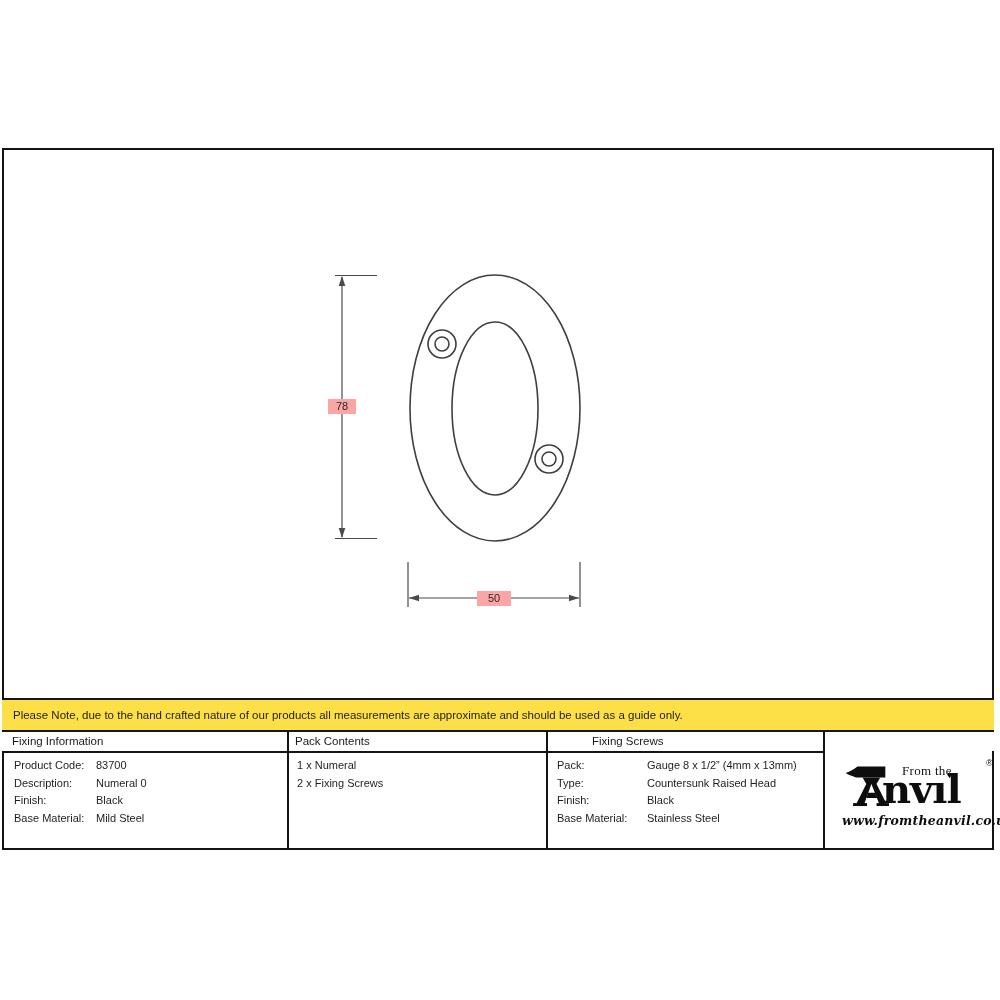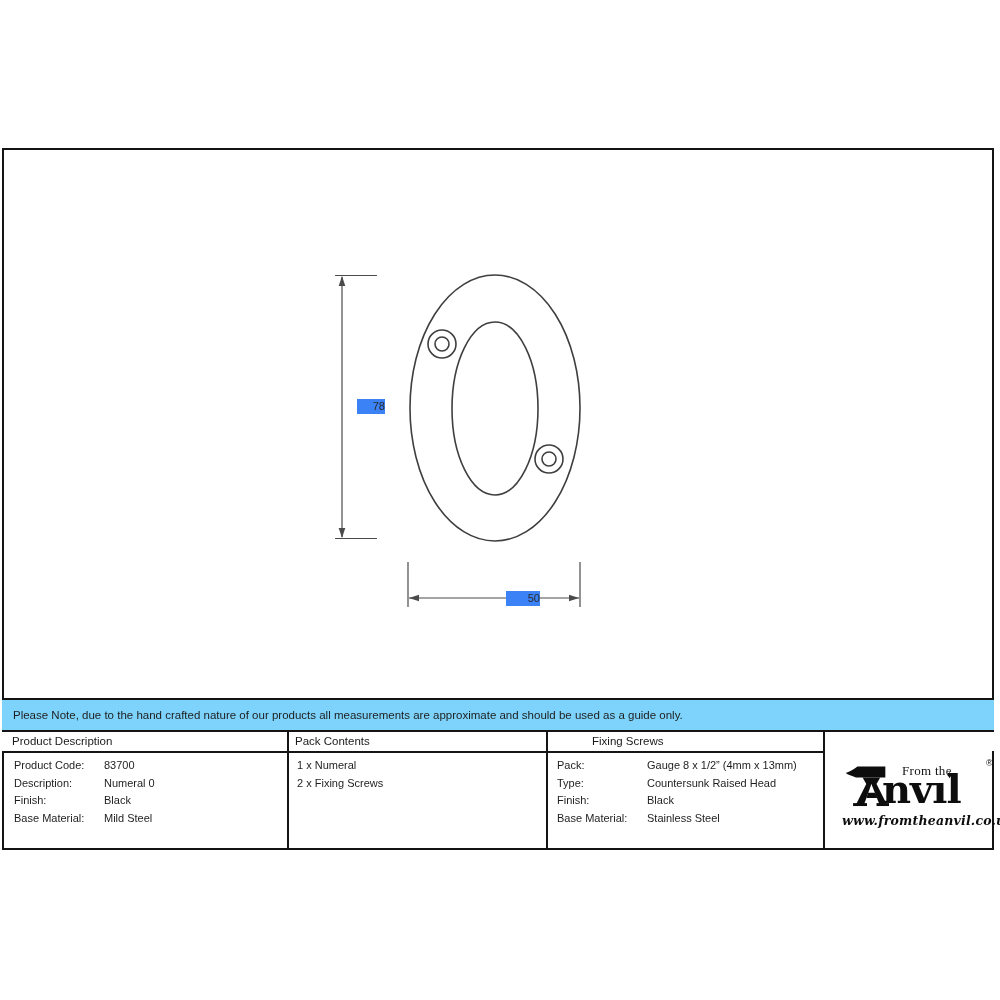--- a/index.html
+++ b/index.html
@@ -11,45 +11,45 @@
   .abs { position:absolute; }
 
   
   .frame { left:2px; top:148px; width:992px; height:702px; border:2px solid #141414; background:#fff; }
 
   
   .drawing-svg { left:0; top:0; width:1000px; height:1000px; pointer-events:none; }
 
   
   .dim-label {
-    background:#3b82f6; text-align:right; font-size:11px; color:#2a2a2a;
-    height:15px; line-height:15px; display:block;margin-left:29px;
+    background:#fca5a5; text-align:center; font-size:11px; color:#2a2a2a;
+    height:15px; line-height:15px; display:block;
   }
 
   
   .note-row {
     left:2px; top:698px; width:992px; height:32px;
-    border-top:2px solid #141414; background:#7dd3fc;
+    border-top:2px solid #141414; background:#fde047;
     display:flex; align-items:center; padding-left:11px;
     font-size:11.5px; color:#1e1e1e;
   }
 
   
   .header-row { left:2px; top:730px; width:992px; height:21px; border-top:2px solid #141414; background:#fff; }
   .header-label { position:absolute; top:3px; font-size:11.5px; color:#1a1a1a; white-space:nowrap; }
   .header-underline { left:2px; top:751px; width:821px; height:2px; background:#141414; }
 
   
   .vline { top:730px; width:2px; height:118px; background:#141414; }
 
   
   .cell { font-size:11px; color:#1e1e1e; }
   .kv-row { line-height:17.6px; white-space:nowrap; }
   .kv-label { display:inline-block; }
-  .cell-product .kv-label { width:90px; }
+  .cell-product .kv-label { width:82px; }
   .cell-fixing .kv-label { width:90px; }
 
   
   .logo-cell { left:825px; top:732px; width:153px; height:116px; }
   .logo { position:absolute; left:20px; top:30px; width:152px; height:72px; }
   .anvil-svg { position:absolute; left:0; top:0; width:44px; height:47px; }
   .brand-rest {
     position:absolute; left:37px; top:7px;
     font-family:"DejaVu Serif", serif; font-weight:600;
     font-size:40px; line-height:40px; letter-spacing:-1px; color:#0d0d0d;
@@ -102,21 +102,21 @@
 </svg>
 
 <span class="abs dim-label" style="left:328px; top:399px; width:28px;">78</span>
 <span class="abs dim-label" style="left:477px; top:591px; width:34px;">50</span>
 
 <div class="abs note-row">
   <span>Please Note, due to the hand crafted nature of our products all measurements are approximate and should be used as a guide only.</span>
 </div>
 
 <div class="abs header-row">
-  <span class="header-label" style="left:10px;">Product Description</span>
+  <span class="header-label" style="left:10px;">Fixing Information</span>
   <span class="header-label" style="left:293px;">Pack Contents</span>
   <span class="header-label" style="left:553px;padding-left:37px;">Fixing Screws</span>
 </div>
 <div class="abs header-underline"></div>
 
 <div class="abs vline" style="left:287px;"></div>
 <div class="abs vline" style="left:546px;"></div>
 <div class="abs vline" style="left:823px;"></div>
 
 <div class="abs cell cell-product" style="left:14px; top:757px;">

